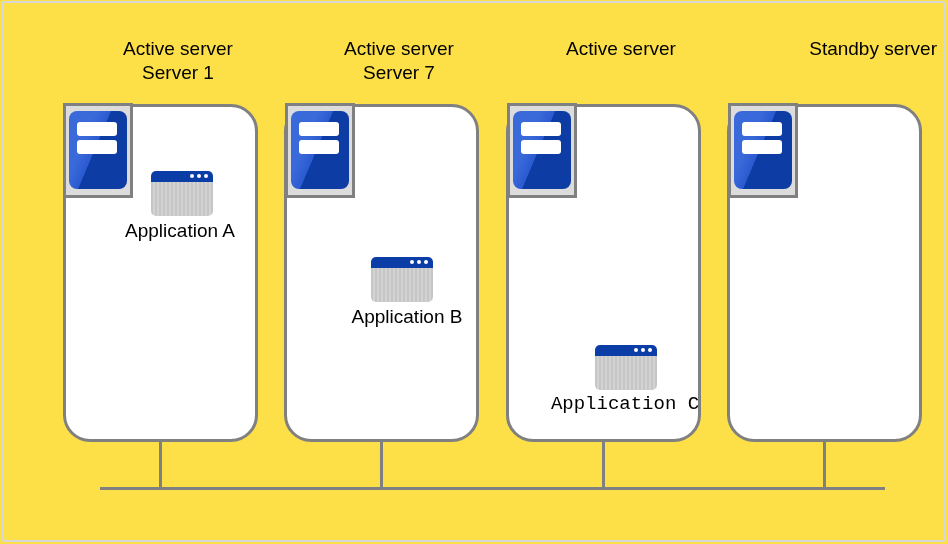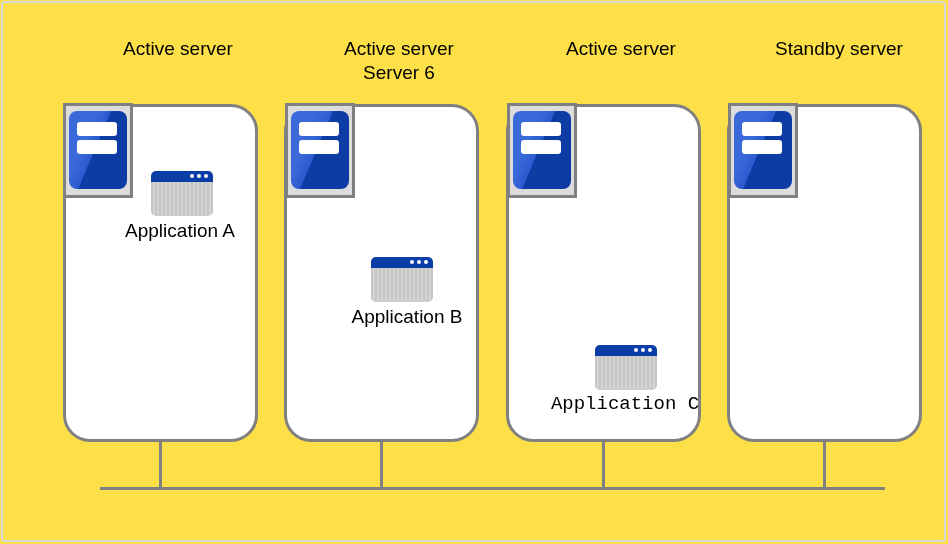--- a/index.html
+++ b/index.html
@@ -25,21 +25,21 @@
     top: 37px;
     width: 196px;
     text-align: center;
     font-size: 19px;
     line-height: 24px;
     white-space: nowrap;
   }
   .hdr.c1 { left: 80px; }
   .hdr.c2 { left: 301px; }
   .hdr.c3 { left: 523px; }
-  .hdr.c4 { left: 741px; }
+  .hdr.c4 { left: 741px; text-align: right; }
 
   
   .server-box {
     position: absolute;
     top: 104px;
     width: 195px;
     height: 338px;
     border: 3px solid var(--line-gray, #808080);
     border-radius: 27px;
     background: #ffffff;
@@ -146,24 +146,25 @@
   }
 </style>
 </head>
 <body>
 
 <div id="canvas">
   <div class="frame"></div>
 
   <div class="hdr c1">
     <div>Active server</div>
+    <div>Server 1</div>
   </div>
   <div class="hdr c2">
     <div>Active server</div>
-    <div>Server 6</div>
+    <div>Server 7</div>
   </div>
   <div class="hdr c3">
     <div>Active server</div>
   </div>
   <div class="hdr c4">
     <div>Standby server</div>
   </div>
 
   <div class="server-box c1"></div>
   <div class="server-box c2"></div>

